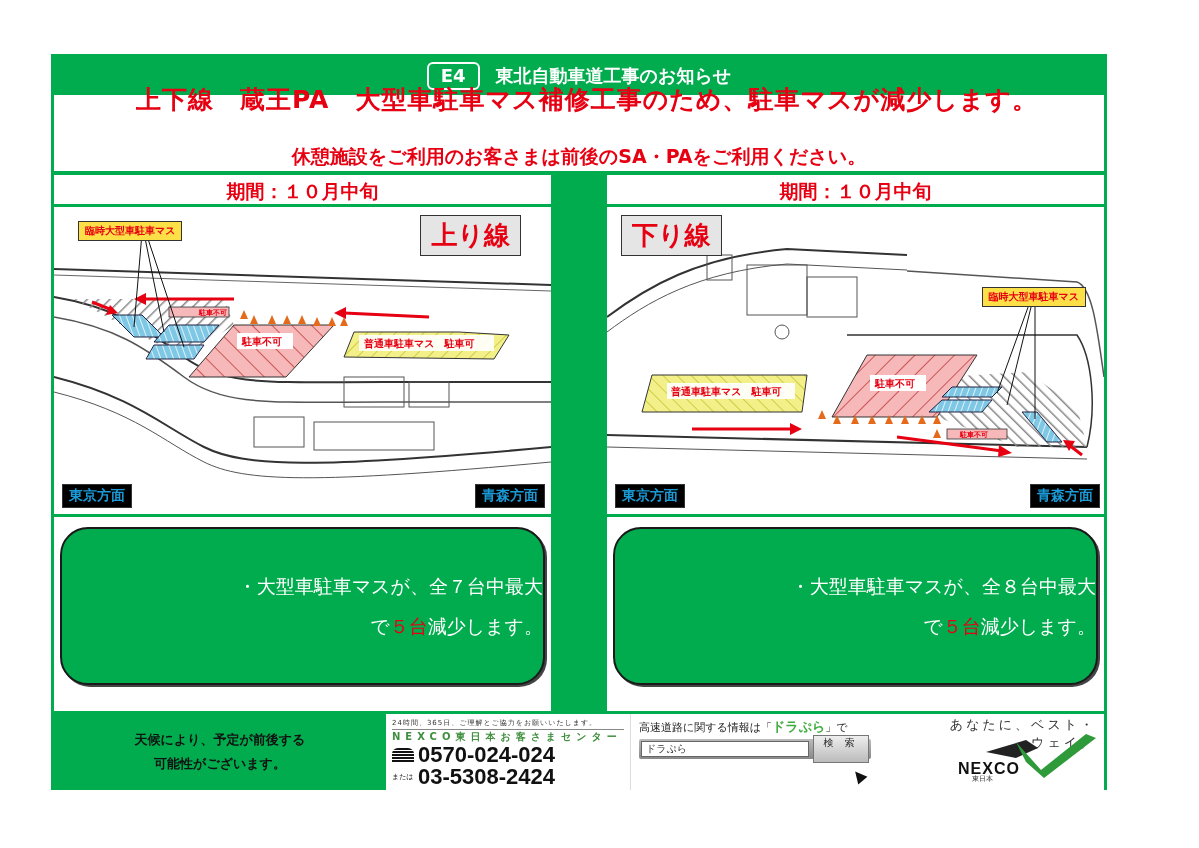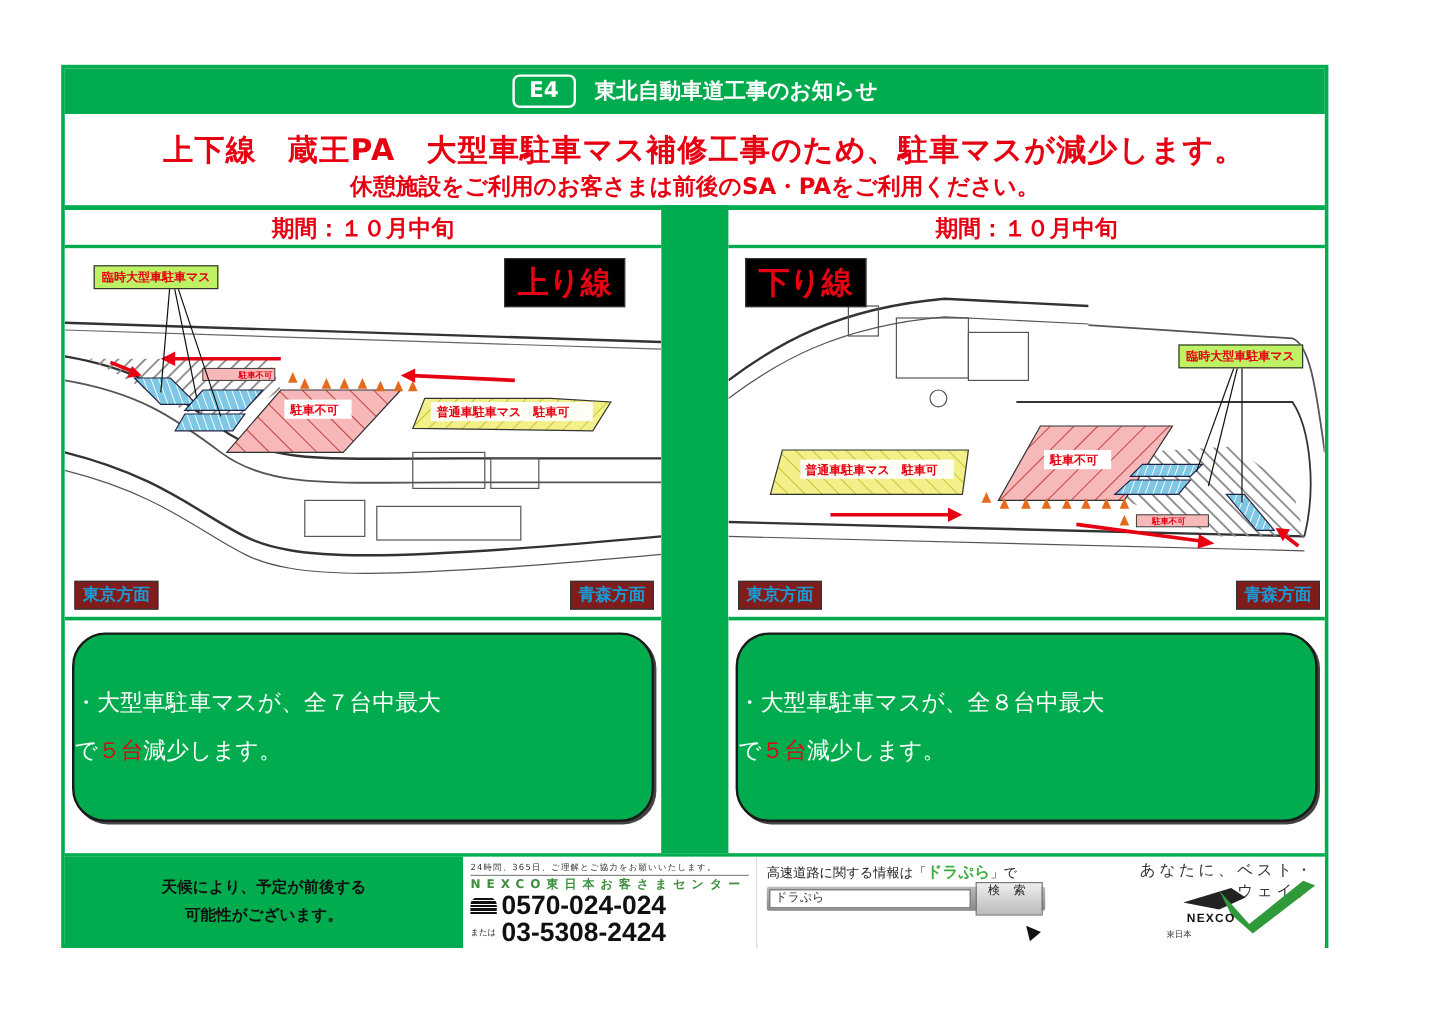--- a/index.html
+++ b/index.html
@@ -5,39 +5,39 @@
   * { box-sizing: border-box; margin: 0; padding: 0; }
   html, body { width: 1199px; height: 848px; background: #ffffff; overflow: hidden; }
   body { font-family: "DejaVu Sans", "Liberation Sans", sans-serif; position: relative; }
 
   .sheet { position: absolute; left: 51px; top: 54px; width: 1056px; height: 736px; border: 3px solid #00ac4e; background: #ffffff; }
 
   .topbar { position: absolute; left: 0; top: 0; width: 100%; height: 38px; background: #00ac4e; display: flex; align-items: center; justify-content: center; gap: 16px; }
   .route-badge { border: 2px solid #ffffff; border-radius: 6px; color: #ffffff; font-weight: bold; font-size: 18px; padding: 1px 12px; line-height: 22px; }
   .topbar-title { color: #ffffff; font-weight: bold; font-size: 18px; }
 
-  .headline { position: absolute; left: 0; top: 49px; width: 100%; text-align: center; color: #e60012; font-weight: bold; font-size: 25px; line-height: 38px; letter-spacing: 1px; padding-left: 16px; }
+  .headline { position: absolute; left: 0; top: 24px; width: 100%; text-align: center; color: #e60012; font-weight: bold; font-size: 25px; line-height: 38px; letter-spacing: 1px; padding-left: 16px; }
   .subline { position: absolute; left: 0; top: 84px; width: 100%; text-align: center; color: #e60012; font-weight: bold; font-size: 19px; line-height: 30px; }
 
   .divider-h { position: absolute; left: 0; top: 114px; width: 100%; height: 4px; background: #00ac4e; }
 
   .col { position: absolute; top: 118px; width: 497px; }
   .col-left { left: 0; }
   .col-right { left: 553px; width: 497px; }
   .center-band { position: absolute; left: 497px; top: 114px; width: 56px; height: 540px; background: #00ac4e; }
 
   .period { height: 32px; line-height: 32px; text-align: center; color: #e60012; font-weight: bold; font-size: 19px; border-bottom: 3px solid #00ac4e; }
 
   .map-area { position: relative; height: 310px; border-bottom: 3px solid #00ac4e; overflow: hidden; background: #ffffff; }
-  .dir-label-box { position: absolute; border: 1.5px solid #333; background: #000000; color: #e60012; font-weight: bold; font-size: 26px; padding: 2px 10px; }
-  .callout { position: absolute; border: 1.5px solid #333; background: #bef264; color: #e60012; font-weight: bold; font-size: 10px; padding: 2px 6px; white-space: nowrap; }
-  .dest { position: absolute; bottom: 6px; border: 1.5px solid #333; background: #7f1d1d; color: #1a9ad6; font-weight: bold; font-size: 14px; padding: 2px 6px; }
+  .dir-label-box { position: absolute; border: 1.5px solid #333; background: #e5e5e5; color: #e60012; font-weight: bold; font-size: 26px; padding: 2px 10px; }
+  .callout { position: absolute; border: 1.5px solid #333; background: #fde047; color: #e60012; font-weight: bold; font-size: 10px; padding: 2px 6px; white-space: nowrap; }
+  .dest { position: absolute; bottom: 6px; border: 1.5px solid #333; background: #000000; color: #1a9ad6; font-weight: bold; font-size: 14px; padding: 2px 6px; }
 
   .info-panel { position: relative; height: 180px; }
-  .info-box { position: absolute; left: 6px; top: 10px; right: 6px; height: 158px; background: #00ac4e; border: 2px solid #1a1a1a; border-radius: 28px; box-shadow: 2px 2px 0 #444; color: #ffffff; font-size: 19px; text-align: left; display: flex; flex-direction: column; justify-content: center; line-height: 40px; }
+  .info-box { position: absolute; left: 6px; top: 10px; right: 6px; height: 158px; background: #00ac4e; border: 2px solid #1a1a1a; border-radius: 28px; box-shadow: 2px 2px 0 #444; color: #ffffff; font-size: 19px; text-align: right; display: flex; flex-direction: column; justify-content: center; line-height: 40px; }
   .info-box .hl { color: #e60012; }
 
   .footer { position: absolute; left: 0; top: 654px; width: 100%; height: 79px; border-top: 3px solid #00ac4e; display: flex; }
   .footer-note { width: 332px; height: 100%; background: #00ac4e; color: #111; font-weight: bold; font-size: 13px; text-align: center; display: flex; flex-direction: column; justify-content: center; line-height: 24px; }
   .footer-call { width: 245px; height: 100%; background: #fff; padding: 4px 6px; border-right: 1px solid #ddd; }
   .call-top { font-size: 7px; color: #333; letter-spacing: 1px; border-bottom: 1px solid #888; padding-bottom: 1px; }
   .call-center { font-size: 10px; color: #3f8f3f; font-weight: bold; letter-spacing: 5px; }
   .call-row { display: flex; align-items: center; gap: 4px; }
   .call-prefix { font-size: 7px; color: #222; width: 22px; }
   .call-num { font-family: "Liberation Sans", sans-serif; font-weight: bold; font-size: 22px; color: #111; line-height: 22px; }
@@ -47,21 +47,21 @@
   .web-top { font-size: 11px; color: #222; }
   .web-top .brand { color: #3fae3f; font-weight: bold; font-size: 13px; }
   .web-url { font-family: "Liberation Sans", sans-serif; font-weight: bold; font-size: 19px; color: #111; line-height: 22px; }
   .search-row { display: flex; align-items: center; margin-top: 3px; width: 232px; height: 20px; background: linear-gradient(#bbb, #888); padding: 2px; border-radius: 2px; }
   .search-input { flex: 1; height: 16px; background: #fff; border: 1px solid #666; font-size: 10px; padding: 0 4px; line-height: 14px; color: #333; font-family: "DejaVu Sans", sans-serif; }
   .search-btn { width: 56px; height: 28px; margin-left: 4px; background: linear-gradient(#eee, #bbb); border: 1px solid #777; font-size: 10px; text-align: center; line-height: 14px; letter-spacing: 4px; color: #222; }
   .cursor-icon { position: absolute; left: 222px; top: 56px; width: 0; height: 0; border-left: 6px solid transparent; border-right: 6px solid transparent; border-bottom: 12px solid #111; transform: rotate(-40deg); }
 
   .nexco { position: absolute; right: 8px; top: 2px; width: 160px; height: 72px; }
   .nexco-tag { font-size: 13px; color: #333; text-align: right; letter-spacing: 3px; }
-  .nexco-name { position: absolute; left: 22px; top: 44px; font-family: "Liberation Sans", sans-serif; font-weight: bold; font-size: 10px; color: #111; letter-spacing: 1px; margin-left: 31px; }
+  .nexco-name { position: absolute; left: 22px; top: 44px; font-family: "Liberation Sans", sans-serif; font-weight: bold; font-size: 16px; color: #111; letter-spacing: 1px; }
   .nexco-sub { position: absolute; left: 36px; top: 58px; font-size: 7px; color: #333; }
   .nexco-mark { position: absolute; left: 50px; top: 14px; }
 </style>
 </head>
 <body>
 
 <div class="sheet">
 
   <div class="topbar">
     <span class="route-badge">E4</span>

